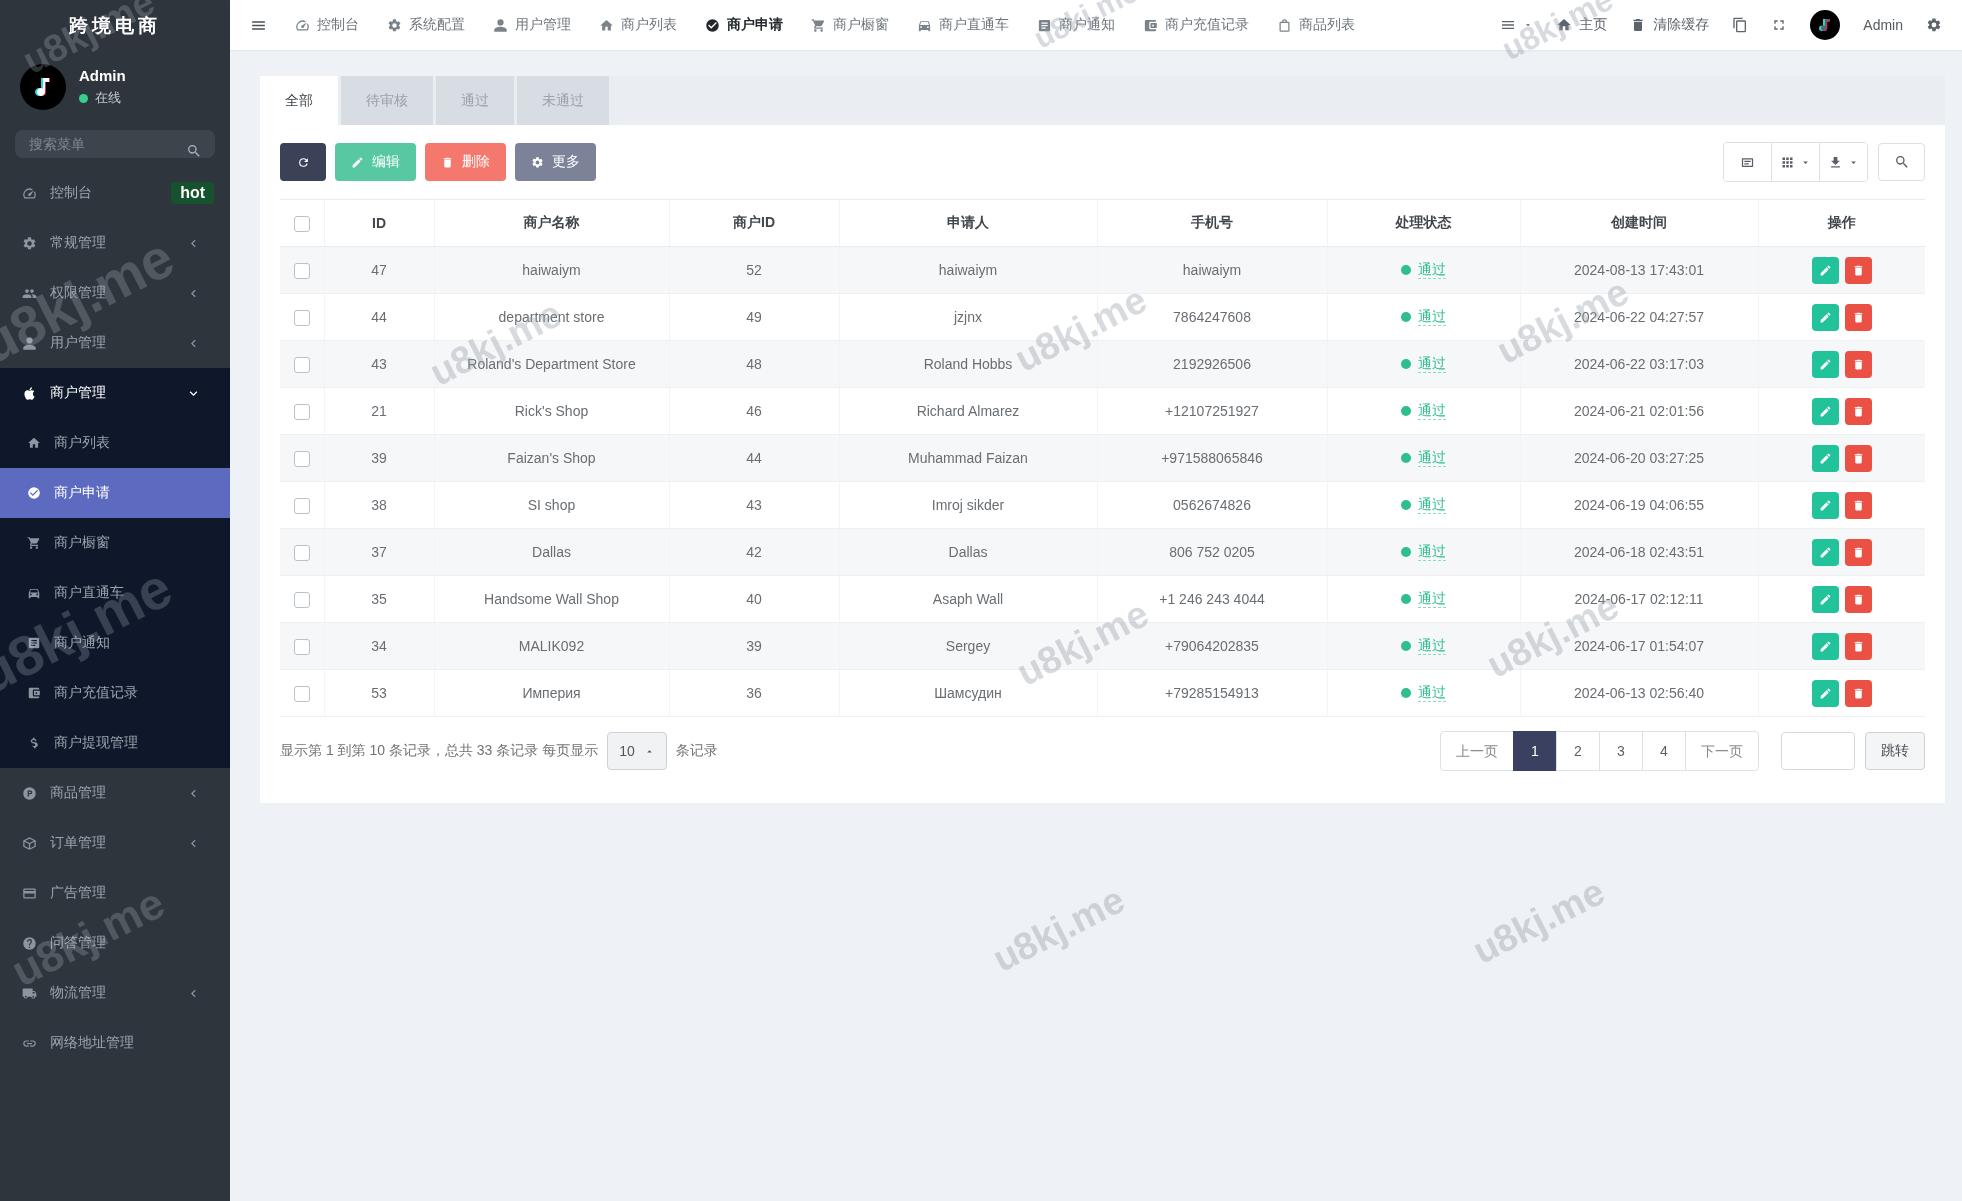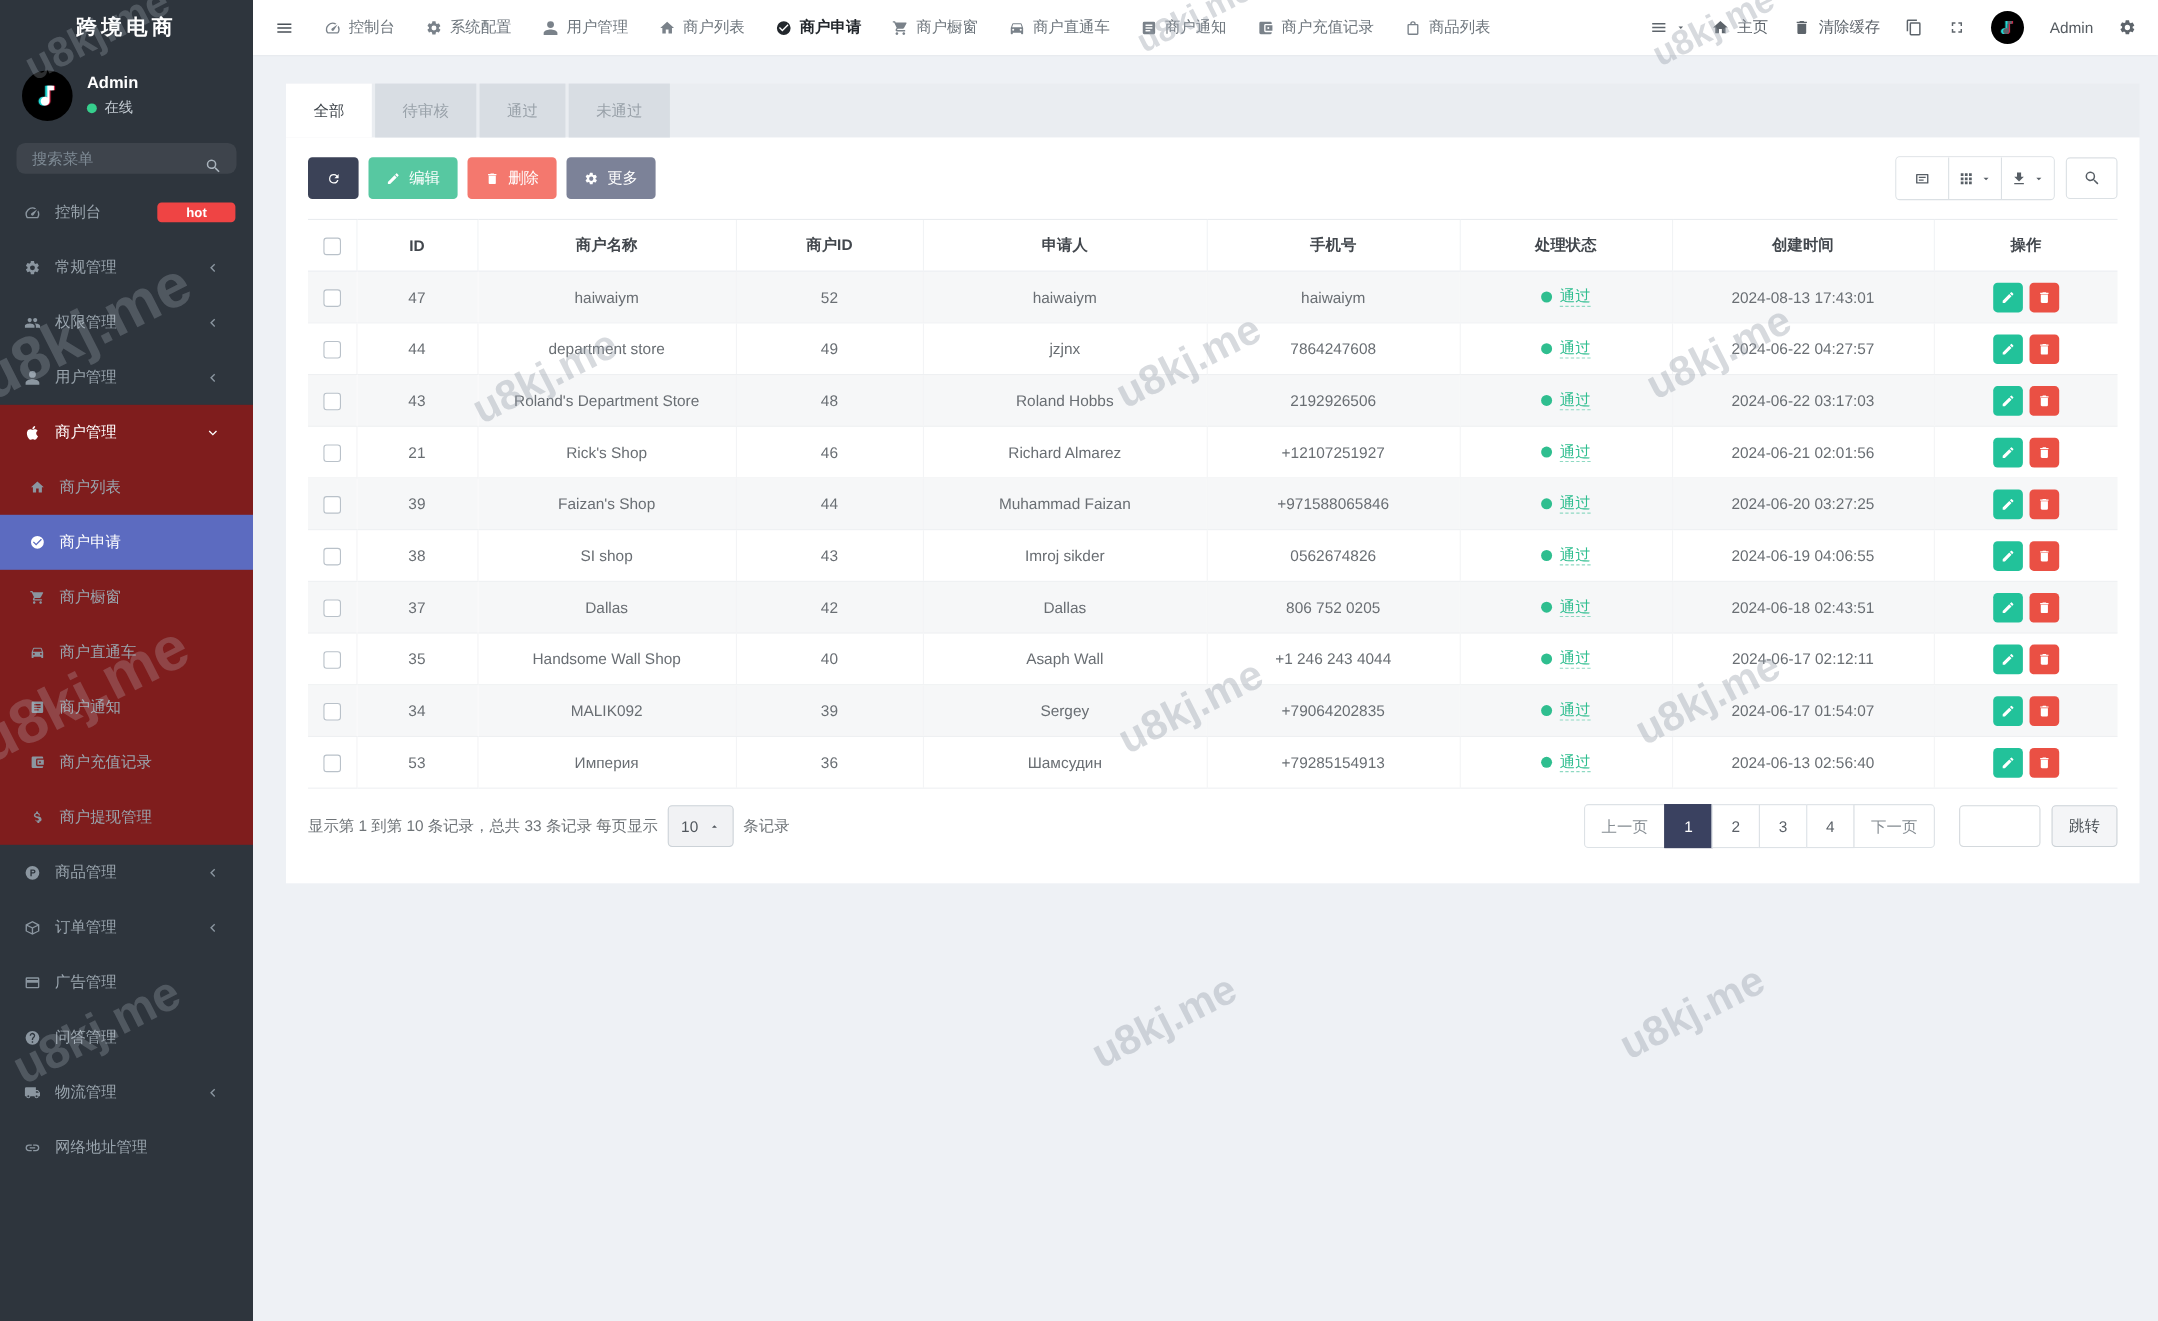--- a/index.html
+++ b/index.html
@@ -42,31 +42,31 @@
   }
   .side-search input::placeholder { color:#7e8a94; }
   .side-search .icn { position:absolute; right:13px; top:13px; font-size:16px; color:#aab4bd; }
 
   .side-menu { margin-top:6px; }
   .side-item {
     display:flex; align-items:center; height:50px; padding:0 16px 0 22px;
     color:#9aa5ae; font-size:14px; cursor:pointer; white-space:nowrap;
   }
   .side-item .icn { font-size:15px; margin-right:13px; color:#8b96a0; }
-  .side-group { background:#7f1d1d; }
+  .side-group { background:#0f172a; }
   .side-item.parent { color:#fff; }
   .side-item.parent .icn { color:#fff; }
   .side-item.child { padding-left:27px; }
   .side-item.child .icn { font-size:14px; }
   .side-item.active { background:#5c6bc0; color:#fff; }
   .side-item.active .icn { color:#fff; }
   .side-chev { margin-left:auto; font-size:13px; color:#76818b; }
   .badge-hot {
-    margin-left:auto; background:#ef4444; color:#fff; font-size:12px;
-    font-weight:bold; border-radius:4px; padding:3px 26px; line-height:1;
+    margin-left:auto; background:#14532d; color:#fff; font-size:16px;
+    font-weight:bold; border-radius:4px; padding:3px 9px; line-height:1;
   }
 
   
   .topbar {
     position:absolute; left:230px; top:0; right:0; height:50px; background:#fff;
     display:flex; align-items:center; padding:0 20px; z-index:10;
     box-shadow:0 1px 2px rgba(0,0,0,.06); white-space:nowrap; overflow:hidden;
   }
   .hamburger { font-size:17px; color:#495057; margin-right:28px; cursor:pointer; }
   .top-nav { display:flex; align-items:center; gap:28px; }

